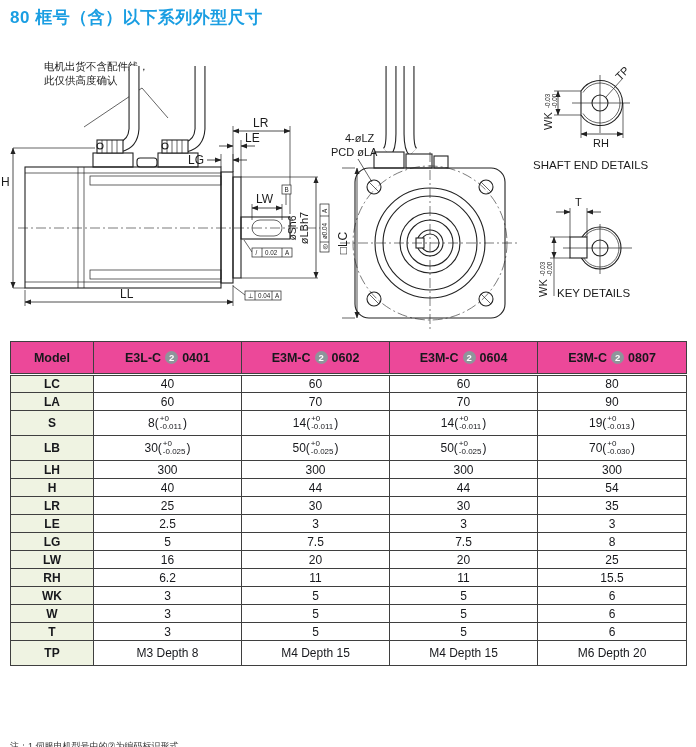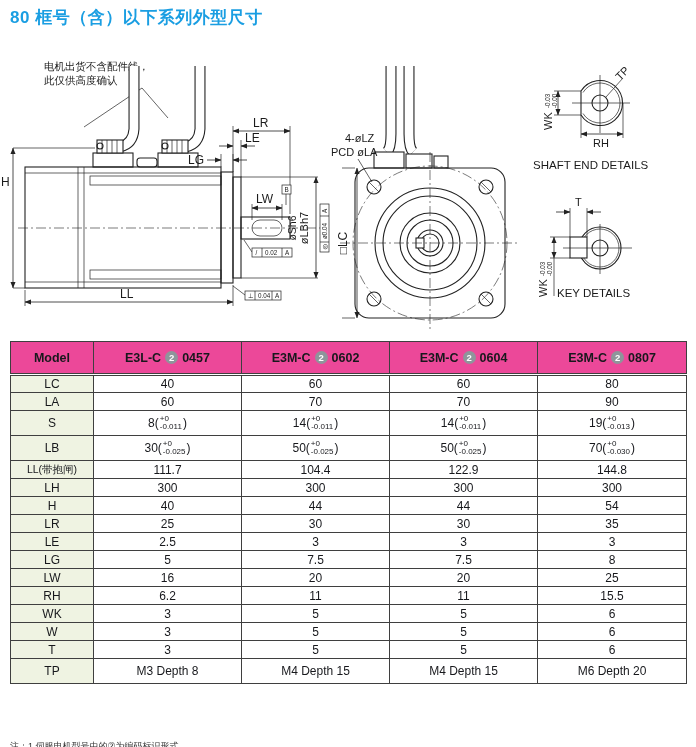--- a/index.html
+++ b/index.html
@@ -25,21 +25,21 @@
   .tube { fill:none; stroke:#222; stroke-width:11; }
   .tubein { fill:none; stroke:#fff; stroke-width:8.8; }
   .fcf { fill:#fff; stroke:#222; stroke-width:0.7; }
 
   .dims-table { position:absolute; left:10px; top:341px; width:676px;
     border-collapse:collapse; table-layout:fixed; }
   .dims-table th, .dims-table td { border:1px solid #3f3f3f; text-align:center;
     vertical-align:middle; padding:0; color:#17181c; overflow:hidden; white-space:nowrap; }
   .dims-table thead th { background:#ec4899; height:33px; font-size:12.5px; font-weight:bold;
     border-bottom:3px double #3f3f3f; }
-  .dims-table tbody th { background:#eff3e2; font-size:12px; font-weight:normal; }
+  .dims-table tbody th { background:#eff3e2; font-size:12px; font-weight:bold; }
   .dims-table tbody th.sm { font-size:10.5px; }
   .dims-table tbody tr { height:18px; }
   .dims-table tbody tr.tall { height:25px; }
   .dims-table td { background:#fff; font-size:12px; }
   .circ2 { display:inline-flex; width:13px; height:13px; border-radius:50%;
     background:#8e959b; color:#fff; font-size:9.5px; font-weight:bold;
     align-items:center; justify-content:center; margin:0 4px; vertical-align:-2px;
     line-height:13px; }
   .modelcell { display:inline-flex; align-items:center; justify-content:flex-start; }
   .tolwrap { display:inline-flex; align-items:center; justify-content:center; line-height:1; }
@@ -277,21 +277,21 @@
         <col style="width:148px">
       <col style="width:148px">
         <col style="width:149px">
     </colgroup>
     <thead>
       <tr id="model-header-row">
         <th>Model</th>
       <th><span class="modelcell">
               <span>E3L-C</span>
               <span class="circ2">2</span>
-              <span>0457</span>
+              <span>0401</span>
             </span></th>
           <th><span class="modelcell">
               <span>E3M-C</span>
               <span class="circ2">2</span>
               <span>0602</span>
             </span></th>
           <th><span class="modelcell">
               <span>E3M-C</span>
               <span class="circ2">2</span>
               <span>0604</span>
@@ -382,27 +382,20 @@
           <td><span class="tolwrap">
               <span>70(</span>
               <span class="stack">
                 <span>+0</span>
                 <span>-0.030</span>
               </span>
               <span>)</span>
             </span></td>
         </tr>
         <tr>
-          <th class="sm">LL(带抱闸)</th>
-          <td>111.7</td>
-          <td>104.4</td>
-          <td>122.9</td>
-          <td>144.8</td>
-        </tr>
-        <tr>
           <th>LH</th>
           <td>300</td>
           <td>300</td>
           <td>300</td>
           <td>300</td>
         </tr>
         <tr>
           <th>H</th>
           <td>40</td>
           <td>44</td>

